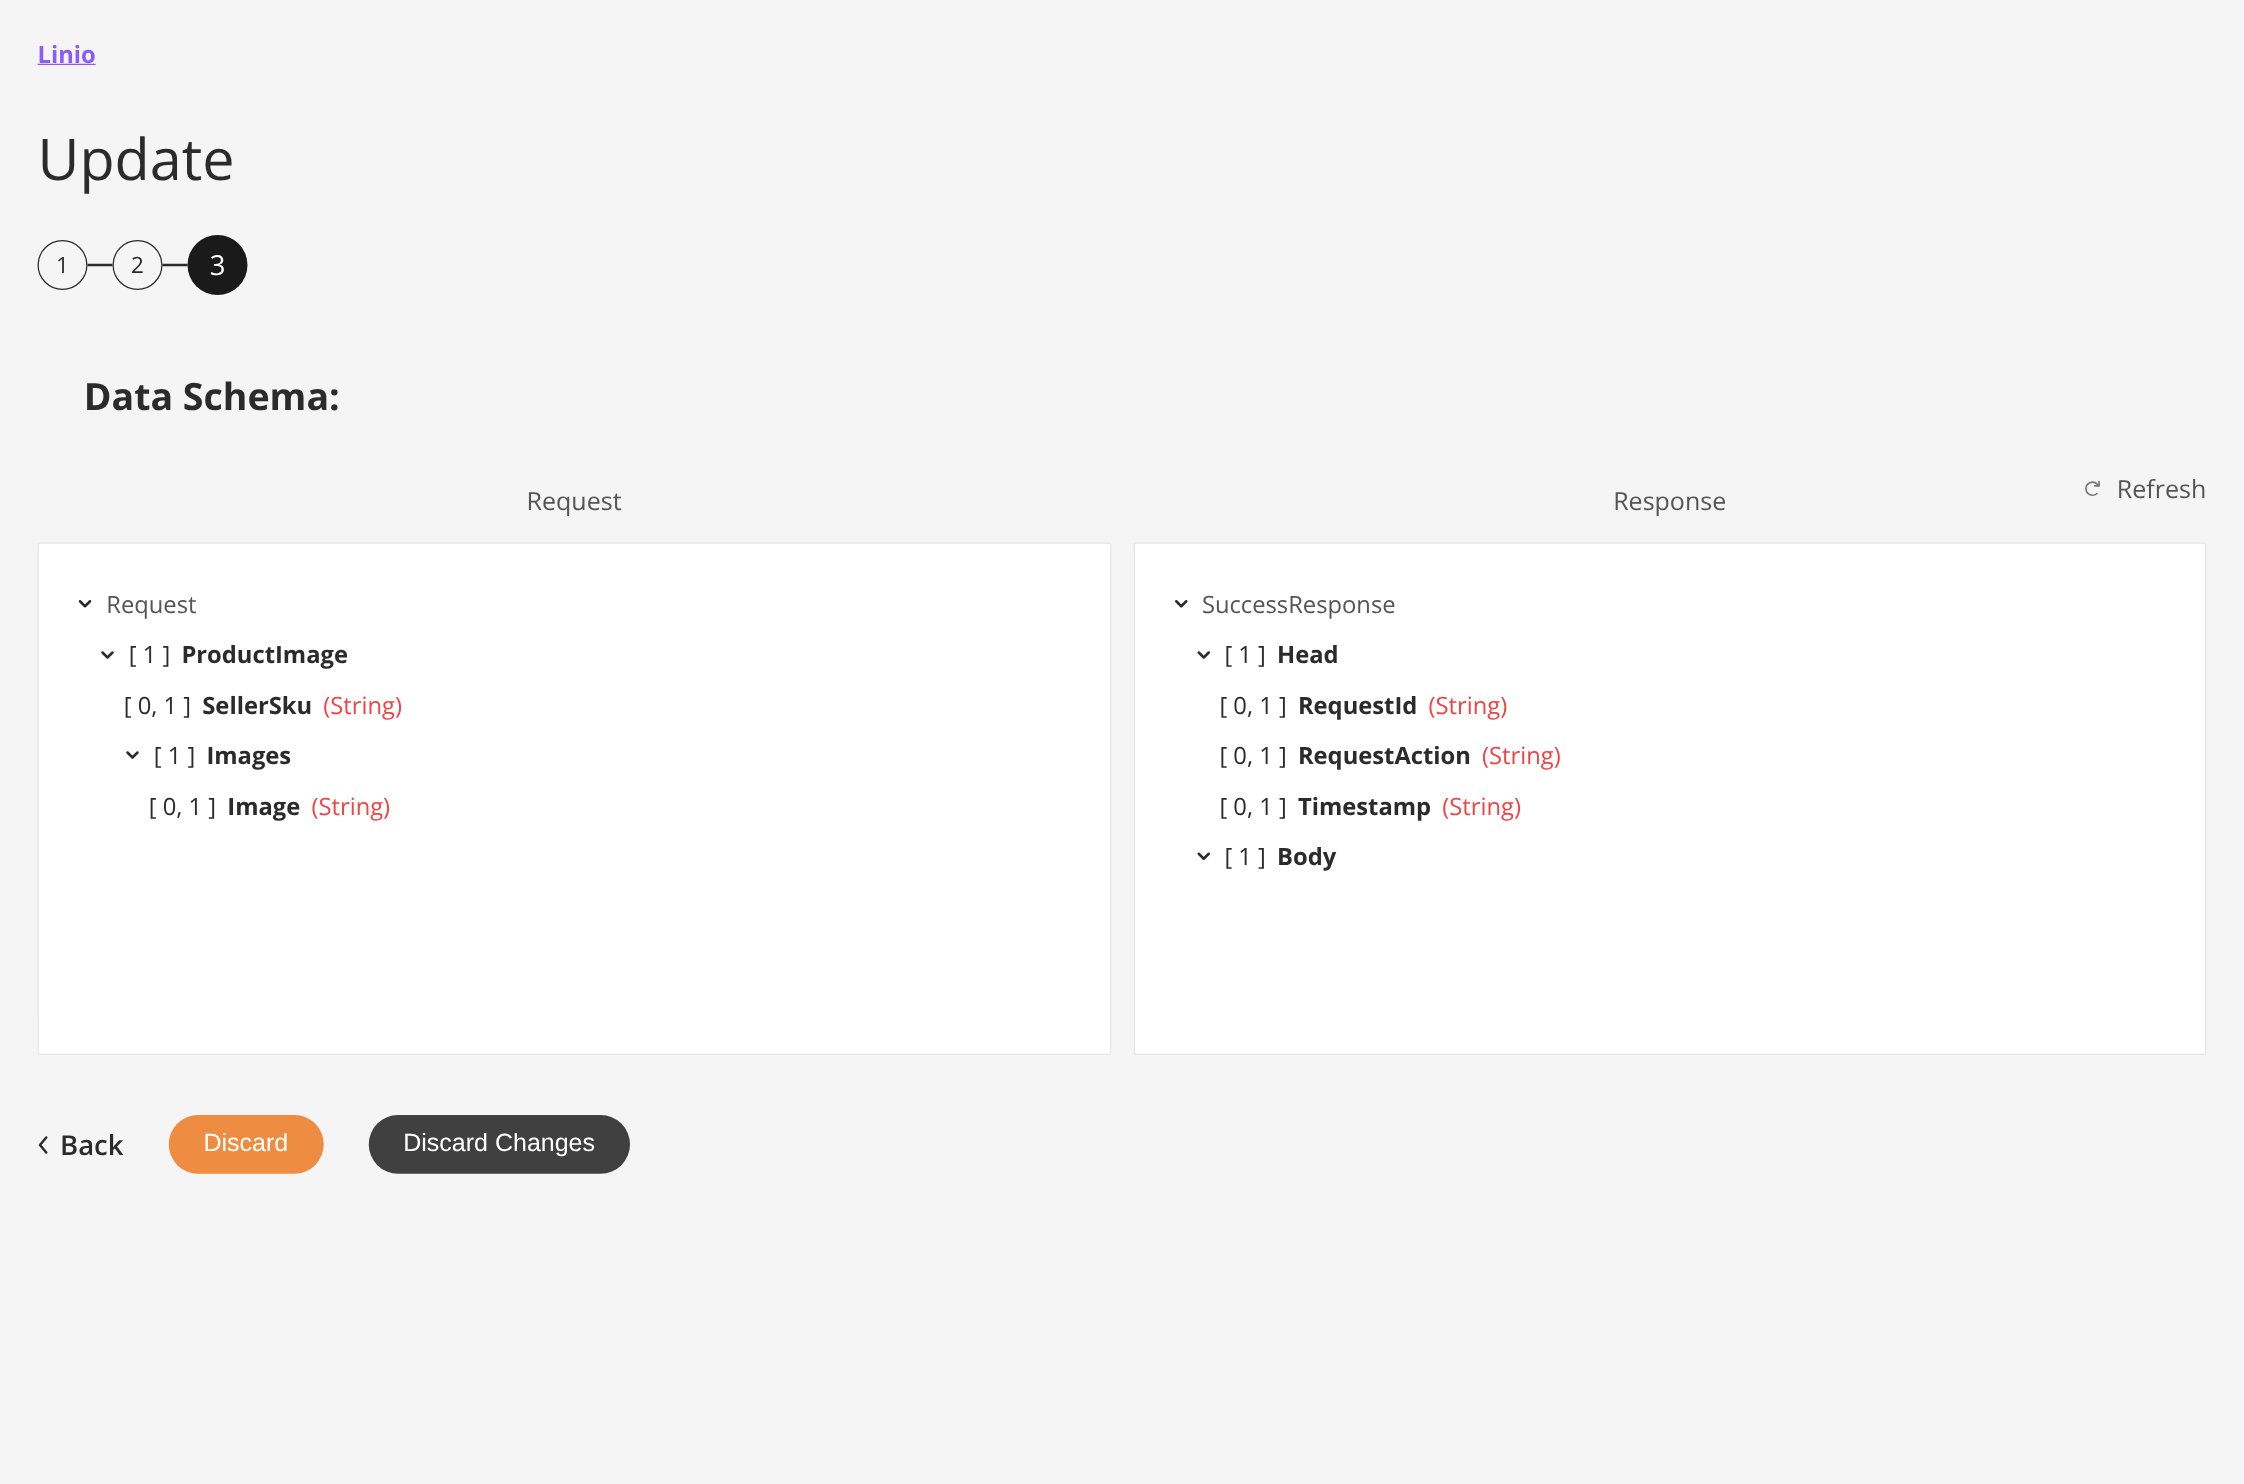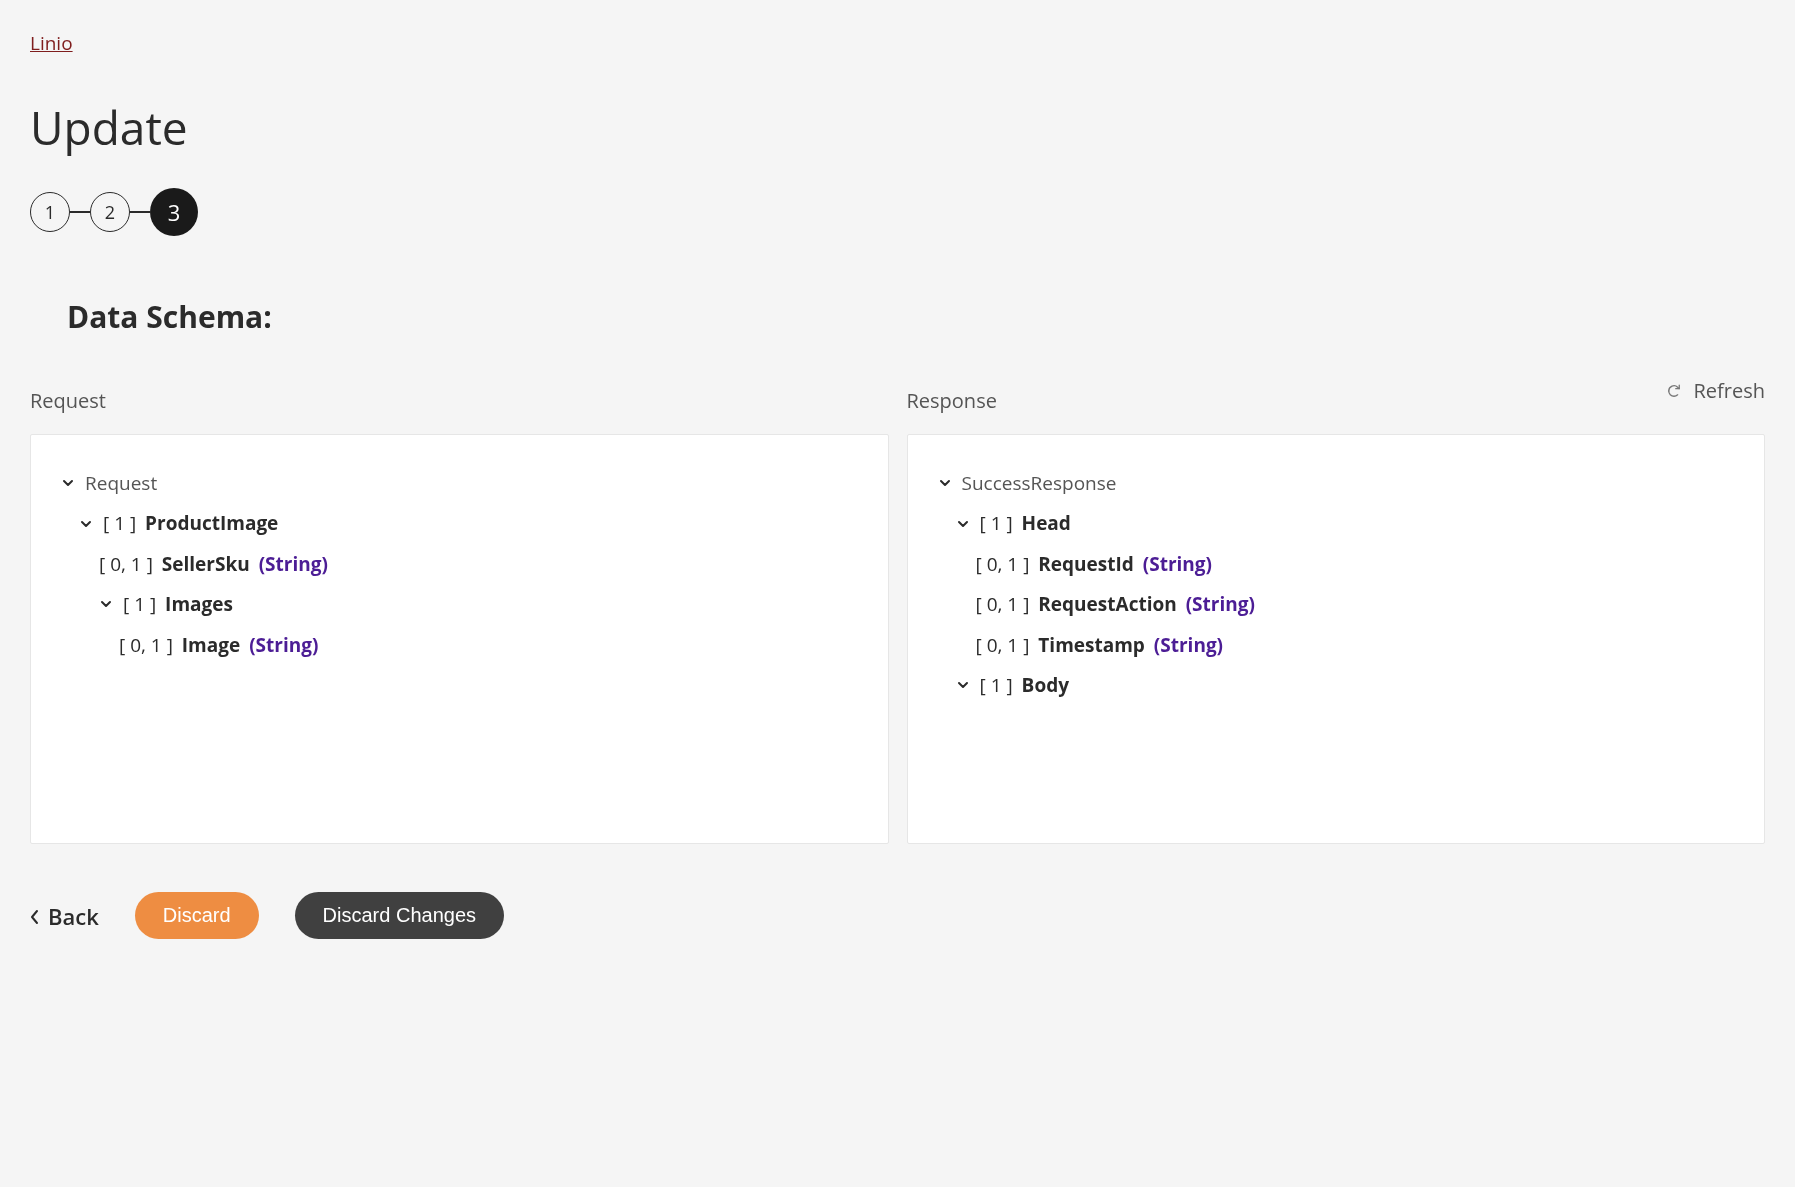--- a/index.html
+++ b/index.html
@@ -6,24 +6,25 @@
   body {
     font-family: -apple-system, BlinkMacSystemFont, "Segoe UI", "Open Sans", Helvetica, Arial, sans-serif;
     background: #f5f5f5;
     color: #2b2b2b;
     padding: 30px;
     width: 1795px;
   }
   .breadcrumb {
     font-size: 19px;
     text-decoration: underline;
-    color: #7f1d1d;
+    color: #8b5cf6;
     display: inline-block;
     margin-bottom: 40px;
     cursor: pointer;
+    font-weight: bold;
   }
   .page-title {
     font-size: 46px;
     font-weight: 500;
     color: #2b2b2b;
     margin-bottom: 30px;
   }
   .stepper {
     display: flex;
     align-items: center;
@@ -73,20 +74,21 @@
     align-items: center;
     gap: 12px;
     cursor: pointer;
     color: #555;
     font-size: 20px;
   }
   .refresh-row svg { width: 20px; height: 20px; }
   .columns {
     display: flex;
     gap: 18px;
+    text-align: center;
   }
   .col {
     flex: 1;
     display: flex;
     flex-direction: column;
   }
   .col-label {
     font-size: 20px;
     color: #555;
     margin-bottom: 20px;
@@ -115,21 +117,21 @@
     align-items: center;
     justify-content: center;
     flex-shrink: 0;
   }
   .chev svg { width: 14px; height: 14px; }
   .indent-1 { padding-left: 18px; }
   .indent-2 { padding-left: 38px; }
   .indent-3 { padding-left: 58px; }
   .count { color: #2b2b2b; margin-right: 4px; }
   .name { font-weight: 700; }
-  .type { color: #4c1d95; font-weight: 700; margin-left: 4px; }
+  .type { color: #ef4444; font-weight: 400; margin-left: 4px; }
   .root-label { color: #555; font-weight: 400; }
   .footer {
     display: flex;
     align-items: center;
     gap: 36px;
     margin-top: 48px;
   }
   .back-link {
     display: flex;
     align-items: center;

